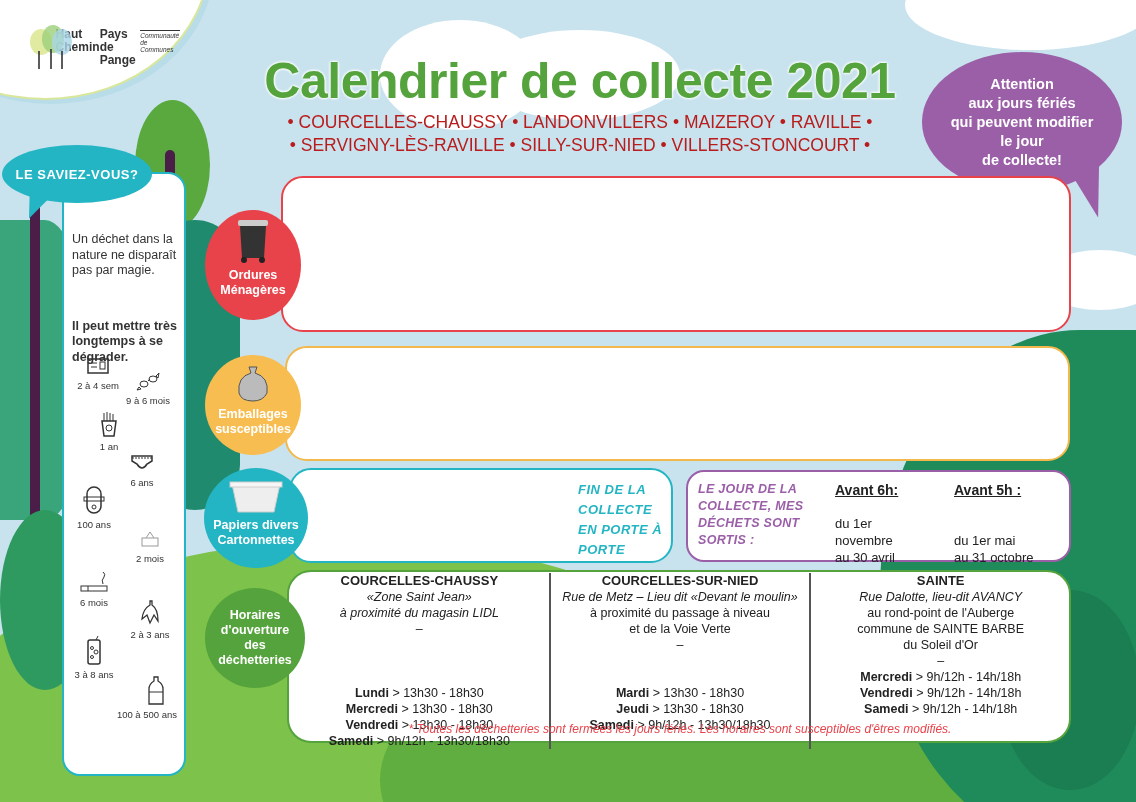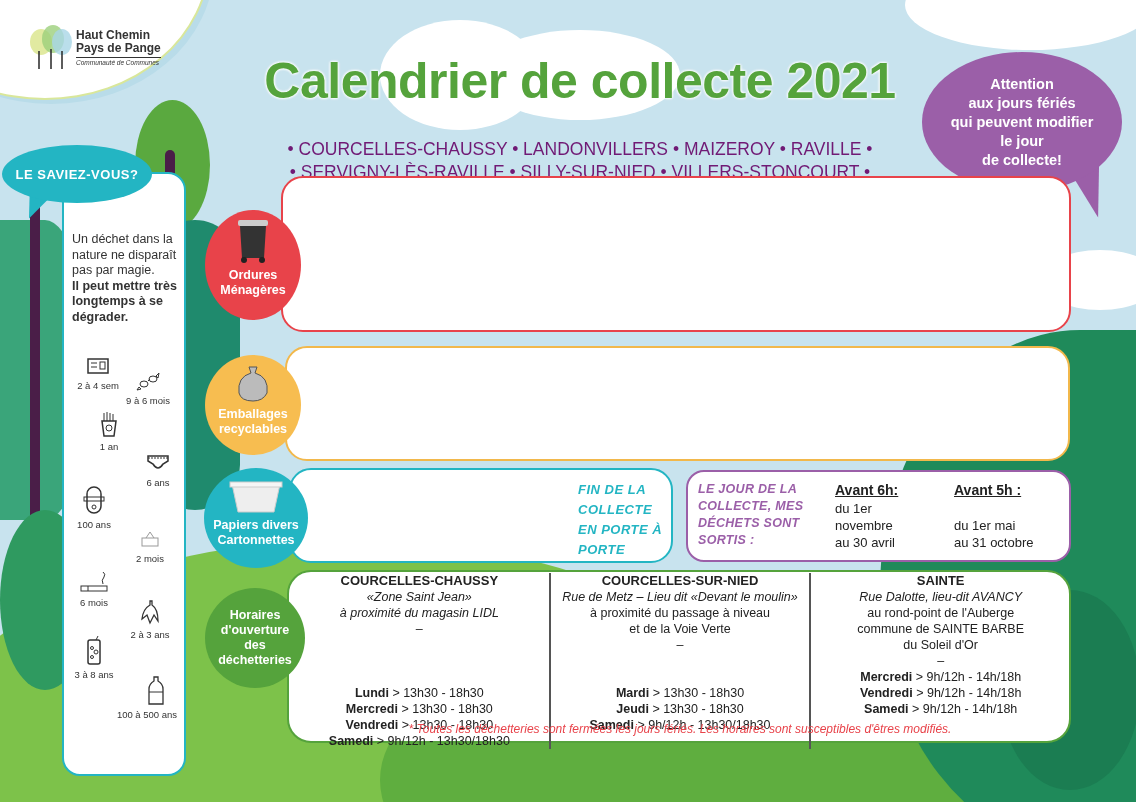--- a/index.html
+++ b/index.html
@@ -13,38 +13,38 @@
   .hill1 { position: absolute; left: -60px; top: 540px; width: 820px; height: 400px; border-radius: 50%; background: #7dc24a; }
   .hill2 { position: absolute; left: 380px; top: 600px; width: 900px; height: 360px; border-radius: 50%; background: #5fae3f; }
   .hill3 { position: absolute; left: 880px; top: 330px; width: 400px; height: 520px; border-radius: 50% 0 0 50%; background: #1f8a5a; }
   .tree-trunk { position: absolute; background: #4a1e48; border-radius: 6px; }
   .tree-crown { position: absolute; border-radius: 50%; }
 
   
   .logo { position: absolute; left: 30px; top: 22px; width: 150px; height: 50px; z-index: 2; display: flex; align-items: center; }
   .logo-trees { width: 42px; height: 44px; position: relative; margin-right: 4px; }
   .logo-trees span { position: absolute; border-radius: 50%; opacity: .8; }
-  .logo-text { display: flex; flex-direction: column; }
+  .logo-text { display: flex; flex-direction: row; }
   .logo-line1, .logo-line2 { font-size: 12px; font-weight: bold; color: #333; line-height: 13px; }
   .logo-sub { font-size: 6.5px; font-style: italic; color: #333; border-top: 1px solid #333; margin-top: 2px; padding-top: 1px; }
 
   
   .title { position: absolute; left: 250px; top: 52px; width: 660px; text-align: center; font-size: 50px; font-weight: bold; color: #55a33c; letter-spacing: -0.5px; z-index: 2; text-shadow: 0 0 3px #fff, 0 0 3px #fff, 0 0 3px #fff; }
-  .towns { position: absolute; left: 240px; width: 680px; text-align: center; font-size: 17.5px; color: #701a75; z-index: 2; margin-top: 27px; }
+  .towns { position: absolute; left: 240px; width: 680px; text-align: center; font-size: 17.5px; color: #b91c1c; z-index: 2; }
 
   
   .attention { position: absolute; left: 922px; top: 52px; width: 200px; height: 140px; border-radius: 50%; background: #9b5fa8; color: #fff; font-weight: bold; font-size: 14.5px; text-align: center; display: flex; flex-direction: column; justify-content: center; line-height: 19px; z-index: 3; }
   .attention-tail { position: absolute; left: 1075px; top: 160px; width: 0; height: 0; border-left: 14px solid transparent; border-right: 20px solid transparent; border-top: 58px solid #9b5fa8; transform: rotate(-18deg); z-index: 3; }
 
   
   .saviez-bubble { position: absolute; left: 2px; top: 145px; width: 150px; height: 58px; border-radius: 50%; background: #23b5c3; color: #fff; font-weight: bold; font-size: 13px; display: flex; align-items: center; justify-content: center; letter-spacing: 0.5px; z-index: 4; }
   .saviez-tail { position: absolute; left: 24px; top: 190px; width: 0; height: 0; border-left: 10px solid transparent; border-right: 14px solid transparent; border-top: 30px solid #23b5c3; transform: rotate(20deg); z-index: 4; }
   .side-card { position: absolute; left: 62px; top: 172px; width: 124px; height: 604px; background: #fff; border: 2px solid #23b5c3; border-radius: 18px; z-index: 3; }
   .side-text { position: absolute; left: 72px; top: 232px; width: 110px; font-size: 12.5px; line-height: 15.5px; color: #333; z-index: 4; }
-  .side-text b { display: block; }
+  .side-text b { display: block; margin-top: 40px; }
   .deg-item { position: absolute; width: 60px; text-align: center; font-size: 9.5px; color: #333; z-index: 4; }
   .deg-icon { display: block; margin: 0 auto 3px; width: 24px; height: 22px; }
 
   
   .badge { position: absolute; border-radius: 50%; color: #fff; font-weight: bold; font-size: 12.5px; text-align: center; display: flex; flex-direction: column; align-items: center; justify-content: flex-end; line-height: 15px; z-index: 5; }
   .badge-om { left: 205px; top: 210px; width: 96px; height: 110px; background: #e8434a; padding-bottom: 22px; }
   .badge-er { left: 205px; top: 355px; width: 96px; height: 100px; background: #f7bd50; padding-bottom: 18px; }
   .badge-pd { left: 204px; top: 468px; width: 104px; height: 100px; background: #23b5c3; padding-bottom: 20px; font-size: 12.5px; }
   .badge-hd { left: 205px; top: 588px; width: 100px; height: 100px; background: #55a33c; justify-content: center; font-size: 12.5px; }
   .badge-icon { margin-bottom: 4px; }
@@ -71,21 +71,21 @@
   .m-day.hol-red { color: #e8434a; font-weight: bold; }
   .m-day.hol-yellow { color: #e6a532; font-weight: bold; }
   .m-day.hol-cyan { color: #23b5c3; font-weight: bold; }
   .er-months .m-day { height: 24px; line-height: 24px; }
   .pd-months .m-day { height: 24px; line-height: 24px; }
 
   .fin-collecte { position: absolute; left: 578px; top: 480px; width: 90px; font-size: 13px; font-weight: bold; font-style: italic; color: #23b5c3; line-height: 20px; letter-spacing: 0.5px; z-index: 5; }
 
   .jour-label { position: absolute; left: 698px; top: 481px; width: 130px; font-size: 12.5px; font-weight: bold; font-style: italic; color: #9b5fa8; line-height: 17px; z-index: 5; letter-spacing: 0.3px; }
   .jour-col { position: absolute; font-size: 13px; color: #222; line-height: 17px; z-index: 5; }
-  .jour-col .jc-head { font-weight: bold; text-decoration: underline; font-size: 14px; margin-bottom: 1px; }
+  .jour-col .jc-head { font-weight: bold; text-decoration: underline; font-size: 14px; margin-bottom: 16px; }
 
   .hd-cols { position: absolute; left: 290px; top: 573px; width: 780px; display: flex; z-index: 5; }
   .hd-col { flex: 1; text-align: center; font-size: 12.5px; line-height: 16px; color: #222; position: relative; }
   .hd-col + .hd-col { border-left: 2px solid #555; }
   .hd-col .hd-name { font-weight: bold; font-size: 13px; }
   .hd-col .hd-addr-i { font-style: italic; }
   .hd-col .hd-row b { font-weight: bold; }
   .hd-note { position: absolute; left: 290px; top: 722px; width: 780px; text-align: center; font-size: 12px; font-style: italic; color: #e8434a; z-index: 5; }
 </style>
 </head>
@@ -164,21 +164,21 @@
   <span>9 à 6 mois</span>
 </div>
 <div class="deg-item" style="left:64px;top:410px;padding-left:30px;">
   <svg class="deg-icon" viewBox="0 0 24 26" style="height:28px">
       <path d="M5 10 L19 10 L17 25 L7 25Z" fill="none" stroke="#333" stroke-width="1.5"></path>
       <path d="M7 10 V2 M10 10 V1 M13 10 V2 M16 10 V3" stroke="#333"></path>
       <circle cx="12" cy="17" r="3" fill="none" stroke="#333"></circle>
     </svg>
   <span>1 an</span>
 </div>
-<div class="deg-item" style="left:128px;top:452px;">
+<div class="deg-item" style="left:112px;top:452px;">
   <svg class="deg-icon" viewBox="0 0 24 22">
       <path d="M2 4 H22 V9 L17 12 Q12 20 7 12 L2 9Z" fill="none" stroke="#333" stroke-width="1.5"></path>
       <line x1="2" y1="6" x2="22" y2="6" stroke="#333" stroke-dasharray="2 1"></line>
     </svg>
   <span>6 ans</span>
 </div>
 <div class="deg-item" style="left:64px;top:484px;">
   <svg class="deg-icon" viewBox="0 0 24 30" style="height:32px">
       <rect x="5" y="2" width="14" height="26" rx="7" fill="none" stroke="#333" stroke-width="1.5"></rect>
       <rect x="2" y="12" width="20" height="4" fill="none" stroke="#333"></rect>
@@ -326,21 +326,21 @@
       <div class="m-day">Lu 27</div>
     </div>
   </div>
 
 <div class="panel panel-er"></div>
 <div class="badge badge-er">
   <svg class="badge-icon" width="40" height="40" viewBox="0 0 40 40">
       <path d="M16 4 L24 4 L22 10 Q36 14 34 30 Q30 38 20 38 Q8 38 6 30 Q4 14 18 10Z" fill="#bbb" stroke="#555"></path>
     </svg>
   <span>Emballages</span>
-  <span>recyclables</span>
+  <span>susceptibles</span>
 </div>
 <div class="months er-months" id="er-months">
     <div class="month" style="width: 64px;">
       <div class="m-name">JANVIER</div>
       <div class="m-day">Ve 8</div>
       <div class="m-day">Ve 22</div>
     </div>
     <div class="month" style="width: 64px;">
       <div class="m-name">FÉVRIER</div>
       <div class="m-day">Ve 5</div>

